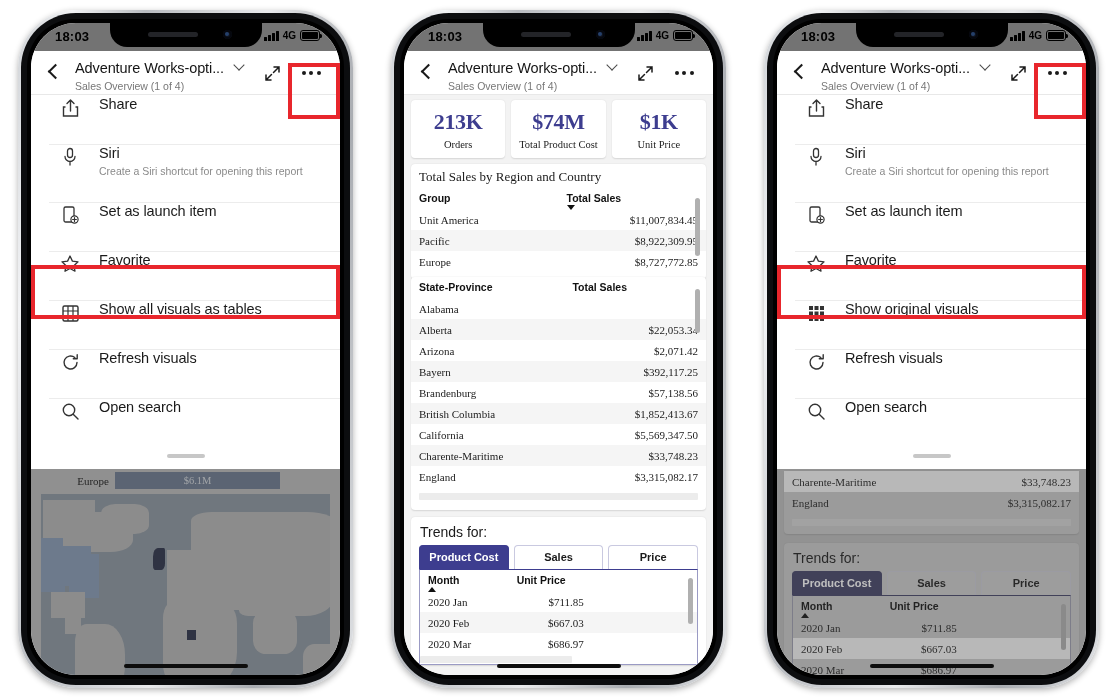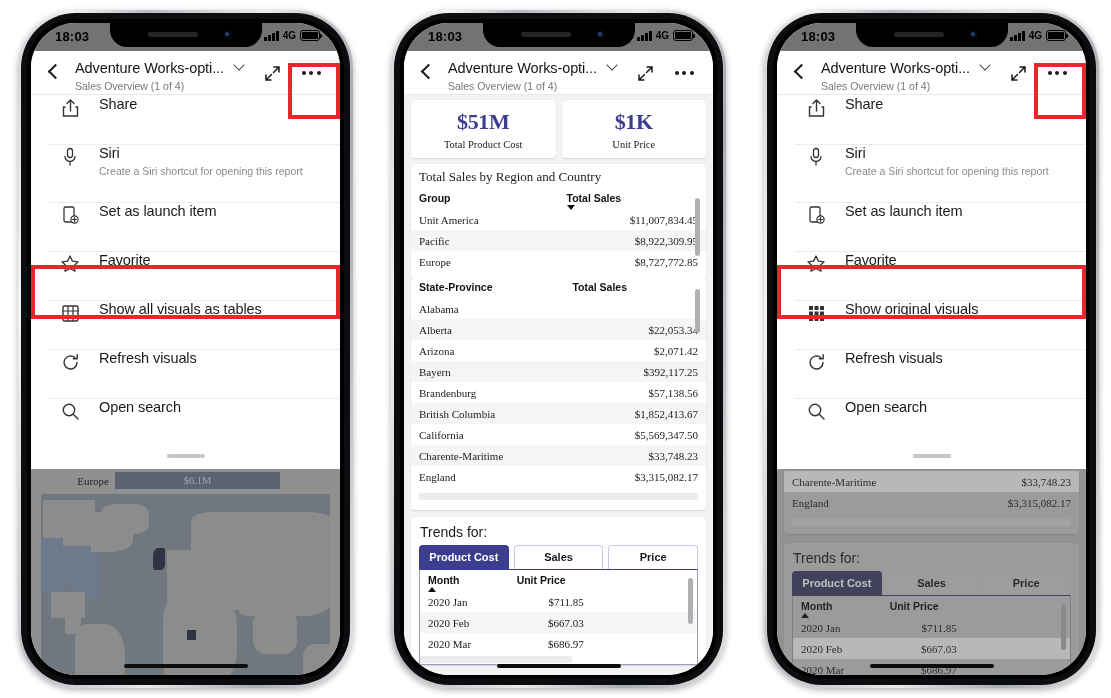--- a/index.html
+++ b/index.html
@@ -462,21 +462,25 @@
               <i></i>
               <i></i>
               <i></i>
             </div>
         </div>
 
         <div class="canvas">
 
           <div class="kpis">
             <div class="kpi">
-              <div class="kpi-val">$51M</div>
+              <div class="kpi-val">213K</div>
+              <div class="kpi-lbl">Orders</div>
+            </div>
+            <div class="kpi">
+              <div class="kpi-val">$74M</div>
               <div class="kpi-lbl">Total Product Cost</div>
             </div>
             <div class="kpi">
               <div class="kpi-val">$1K</div>
               <div class="kpi-lbl">Unit Price</div>
             </div>
           </div>
 
           <div class="card">
             <div class="card-title">Total Sales by Region and Country</div>

